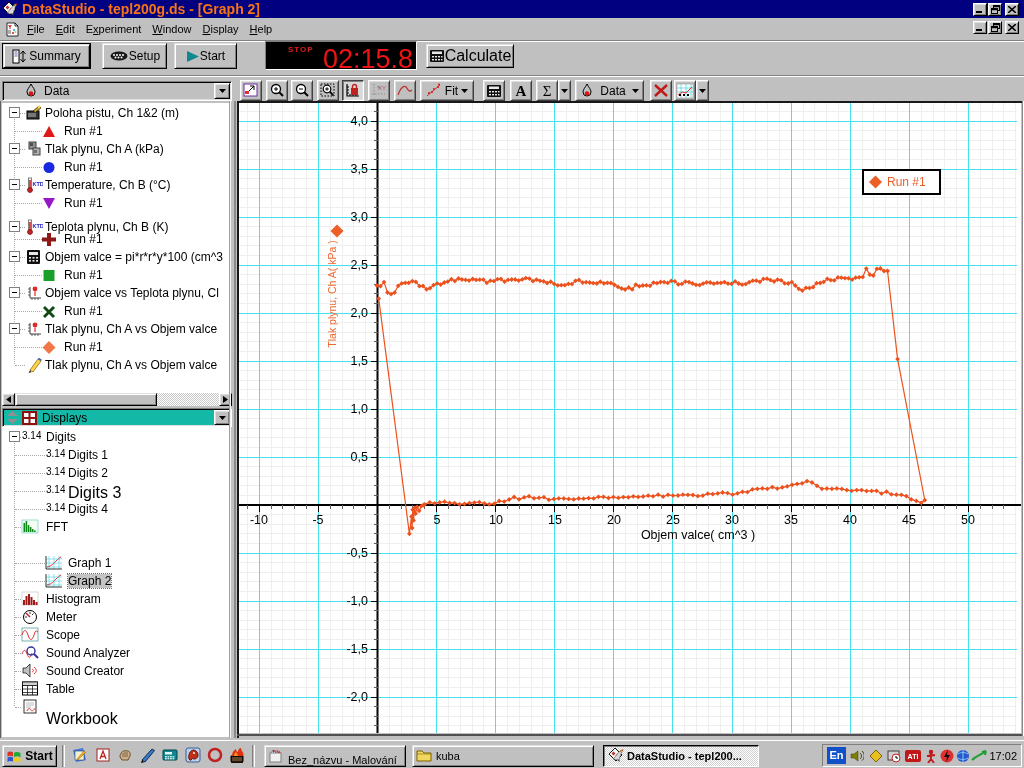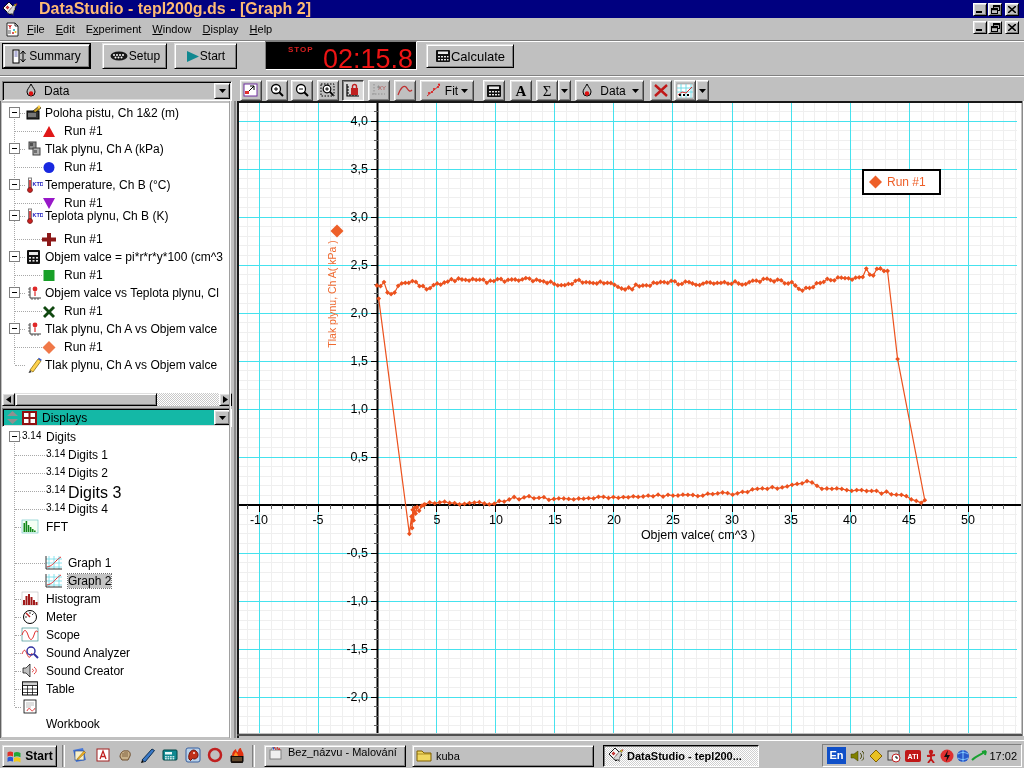--- a/index.html
+++ b/index.html
@@ -23,21 +23,21 @@
 
 <div class="ab" style="left:0;top:0;width:1024px;height:18px;background:#000080;display:flex;align-items:center">
  <div style="margin-left:2px;width:16px;height:16px"><svg width="16" height="16" viewBox="0 0 16 16" style="">
         <path d="M1 7L7 1l7 7-6 6z" fill="#f4f4f4" stroke="#000" stroke-width=".9"></path>
         <path d="M4 6l2 2M5 5l2 2M8 9l2-2" stroke="#c02020" stroke-width="1.1"></path>
         <path d="M9 13l3 2-1-3z" fill="#404040"></path>
         <path d="M5 12L12 4l1.5 1.2L11 13z" fill="#d8d8d8" stroke="#404040" stroke-width=".5"></path>
         <path d="M12 4l1.5 1.2 1-1.2L13 2.8z" fill="#e8d020" stroke="#605000" stroke-width=".4"></path>
         <path d="M13.7 3.3l1 .8.8-1-.9-.9z" fill="#c02020"></path>
       </svg></div>
- <div style="color:#fdba74;font-weight:bold;font-size:16px;margin-left:21px">DataStudio - tepl200g.ds - [Graph 2]</div>
+ <div style="color:#f97316;font-weight:bold;font-size:14px;margin-left:4px">DataStudio - tepl200g.ds - [Graph 2]</div>
 </div>
 <div class="ab wb" style="left:973px;top:3px;width:14px;height:13px">
     <svg width="8" height="7" viewBox="0 0 8 7" style="">
       <rect x="0" y="5" width="6" height="2" fill="#000"></rect>
     </svg>
   </div>
 <div class="ab wb" style="left:988px;top:3px;width:14px;height:13px">
     <svg width="9" height="9" viewBox="0 0 9 9" style="">
       <rect x="2.5" y="0.5" width="6" height="5" fill="#c0c0c0" stroke="#000"></rect>
       <rect x="3" y="1" width="5" height="1.2" fill="#000"></rect>
@@ -118,21 +118,21 @@
 <div class="ab raised btn" style="left:174px;top:43px;width:63px;height:26px;font-size:12px">
     <svg width="14" height="13" viewBox="0 0 14 13" style="">
       <path d="M1 1L13 6.5L1 12Z" fill="#108890"></path>
     </svg>
     <span>Start</span>
   </div>
 <div class="ab" style="left:265px;top:41px;width:152px;height:29px;background:#000;border:1px solid;border-color:#808080 #fff #fff #808080">
  <div class="ab" style="left:22px;top:3px;color:#d82020;font-size:8px;font-weight:bold;letter-spacing:1px">STOP</div>
  <div class="ab" style="right:3px;bottom:-3px;color:#ee1414;font-size:27px;line-height:25px">02:15.8</div>
 </div>
-<div class="ab raised btn" style="left:426px;top:44px;width:88px;height:24px;font-size:13px">
+<div class="ab raised btn" style="left:426px;top:44px;width:88px;height:24px;font-size:16px">
     <svg width="16" height="14" viewBox="0 0 16 14" style="">
       <rect x="1" y="1" width="14" height="12" rx="1" fill="#101010"></rect>
       <rect x="3" y="2.5" width="10" height="2.5" fill="#e8e8e8"></rect>
       <g fill="#e8e8e8">
         <rect x="3" y="7" width="2" height="1.4"></rect>
         <rect x="6" y="7" width="2" height="1.4"></rect>
         <rect x="9" y="7" width="2" height="1.4"></rect>
         <rect x="12" y="7" width="1.5" height="1.4"></rect>
         <rect x="3" y="10" width="2" height="1.4"></rect>
         <rect x="6" y="10" width="2" height="1.4"></rect>
@@ -340,21 +340,21 @@
         </svg></div>
       <div style="position:absolute;left:43px;top:2px;font-size:12px;white-space:nowrap">Temperature, Ch B (°C)</div>
     </div>
     <div class="trow" style="left:0;top:91px;width:227px">
       <div style="position:absolute;left:13px;top:9px;width:27px;border-top:1px dotted #a8a8a8"></div>
       <div style="position:absolute;left:40px;top:3px"><svg width="14" height="13" viewBox="0 0 14 13" style="">
           <path d="M1 1h12L7 12Z" fill="#9818c8"></path>
         </svg></div>
       <div style="position:absolute;left:62px;top:2px;font-size:12px;white-space:nowrap">Run #1</div>
     </div>
-    <div class="trow" style="left:0;top:104px;width:227px">
+    <div class="trow" style="left:0;top:115px;width:227px">
       <div style="position:absolute;left:13px;top:9px;width:10px;border-top:1px dotted #a8a8a8"></div>
       <div style="position:absolute;left:7px;top:3px;width:11px;height:11px;border:1px solid #808080;background:#fff">
         <div style="position:absolute;left:2px;top:4px;width:5px;height:1px;background:#000"></div>
       </div>
       <div style="position:absolute;left:23px;top:1px"><svg width="18" height="16" viewBox="0 0 18 16" style="">
           <rect x="3.5" y="1" width="3" height="11" fill="#fff" stroke="#808080"></rect>
           <rect x="4.2" y="3" width="1.6" height="9" fill="#d02020"></rect>
           <circle cx="5" cy="13" r="2.4" fill="#d02020" stroke="#802020"></circle>
           <text x="7.5" y="8.5" font-size="5.5" font-weight="bold" fill="#2020c0" font-family="Liberation Sans">KTD</text>
         </svg></div>
@@ -606,21 +606,21 @@
         </svg></div>
       <div style="position:absolute;left:44px;top:2px;font-size:12px;white-space:nowrap">Table</div>
     </div>
     <div class="trow" style="left:0;top:271px;width:227px">
       <div style="position:absolute;left:13px;top:9px;width:6px;border-top:1px dotted #a8a8a8"></div>
       <div style="position:absolute;left:19px;top:1px"><svg width="18" height="15" viewBox="0 0 18 15" style="">
           <rect x="3" y="1" width="12" height="13" fill="#fff" stroke="#000" stroke-width=".8"></rect>
           <path d="M5 4h8M5 6h8M5 8h5" stroke="#a0a0a0" stroke-width=".7"></path>
           <path d="M6 12c1-3 3-3 4-1s3 0 4-2" stroke="#e03030" fill="none"></path>
         </svg></div>
-      <div style="position:absolute;left:44px;top:19px;font-size:12px;white-space:nowrap">Workbook</div>
+      <div style="position:absolute;left:44px;top:12px;font-size:16px;white-space:nowrap">Workbook</div>
     </div>
   </div>
 <div class="ab" style="left:229px;top:101px;width:1px;height:639px;background:#a0a0a0"></div>
 <div class="ab" style="left:230px;top:101px;width:1px;height:639px;background:#f2f2f2"></div>
 <div class="ab" style="left:234px;top:101px;width:2px;height:639px;background:#8a8a8a"></div>
 <div class="ab" style="left:0px;top:101px;width:1px;height:639px;background:#606060"></div>
 <div class="ab" style="left:236px;top:101px;width:788px;height:639px"><svg id="graph" width="788" height="639">
 <rect x="0" y="0" width="788" height="639" fill="#c0c0c0"></rect>
 <rect x="1" y="0" width="786" height="2" fill="#181818"></rect>
 <rect x="1" y="0" width="2" height="637" fill="#181818"></rect>
@@ -717,21 +717,21 @@
 <div class="qn" style="left:207px"><svg width="16" height="16" viewBox="0 0 16 16" style="">
         <circle cx="8" cy="8" r="6" fill="none" stroke="#c02020" stroke-width="2.5"></circle>
       </svg></div>
     <div class="qn" style="left:229px"><svg width="16" height="16" viewBox="0 0 16 16" style="">
         <path d="M2 9h12v5a2 2 0 01-2 2H4a2 2 0 01-2-2z" fill="#281810" stroke="#000"></path>
         <path d="M3 9C3 5 5 3 7 2c0 2 1 3 2 3 0-2 1-4 3-4 0 3 3 4 2.5 8z" fill="#e03010"></path>
         <path d="M5 9c0-2 1-3 2-4 .5 1.5 2 2 2 4z" fill="#ff9020"></path>
         <path d="M3 11h10M3 13h10" stroke="#c8a060" stroke-width=".7"></path>
       </svg></div>
 <div class="ab" style="left:252px;top:4px;width:3px;height:22px;border-left:1px solid #808080;border-right:1px solid #fff"></div>
-<div class="ab raised" style="left:264px;top:4px;width:142px;height:22px;display:flex;align-items:flex-start;font-size:11px;white-space:nowrap;overflow:hidden">
+<div class="ab raised" style="left:264px;top:4px;width:142px;height:22px;display:flex;align-items:flex-end;font-size:11px;white-space:nowrap;overflow:hidden">
  <span style="margin-left:3px"><svg width="16" height="15" viewBox="0 0 16 15" style="">
           <rect x="2" y="4" width="11" height="9" fill="#f0f0f0" stroke="#808080"></rect>
           <path d="M4 4V2h4l1 2" fill="#fff" stroke="#808080"></path>
           <path d="M6 1l2 3M9 1l1.5 3M11 2l1 2" stroke="#d02020"></path>
           <path d="M5 1l1 3" stroke="#2050c8"></path>
         </svg></span>
  <span style="margin-left:4px">Bez_názvu - Malování</span>
     </div>
 <div class="ab raised" style="left:412px;top:4px;width:182px;height:22px;display:flex;align-items:center;font-size:11px;white-space:nowrap">
  <span style="margin-left:3px"><svg width="16" height="14" viewBox="0 0 16 14" style="">

